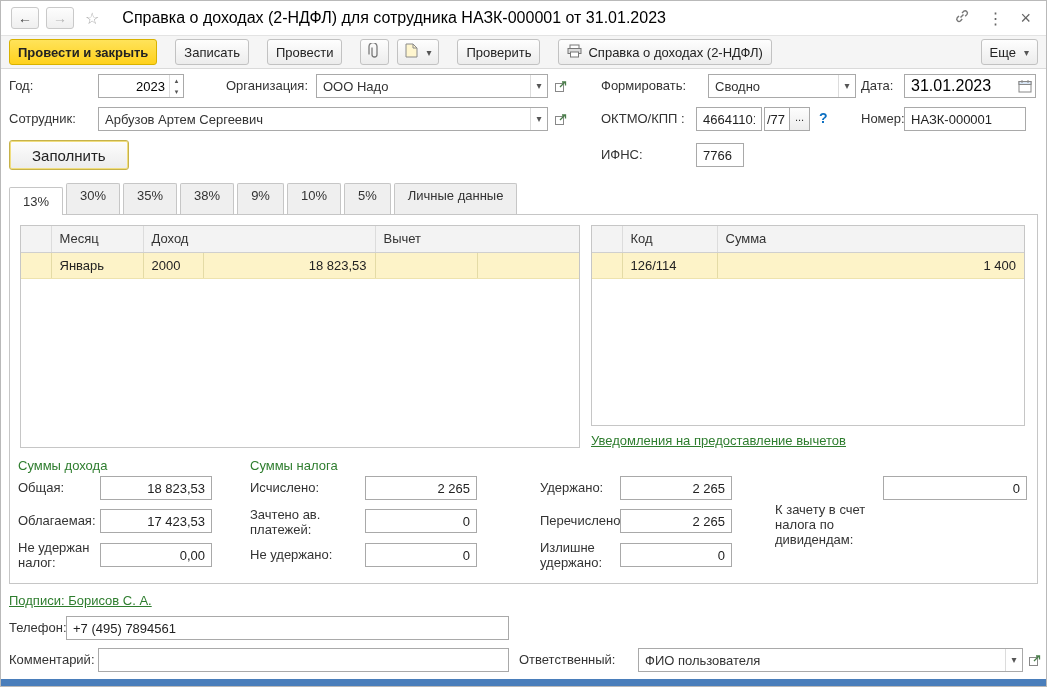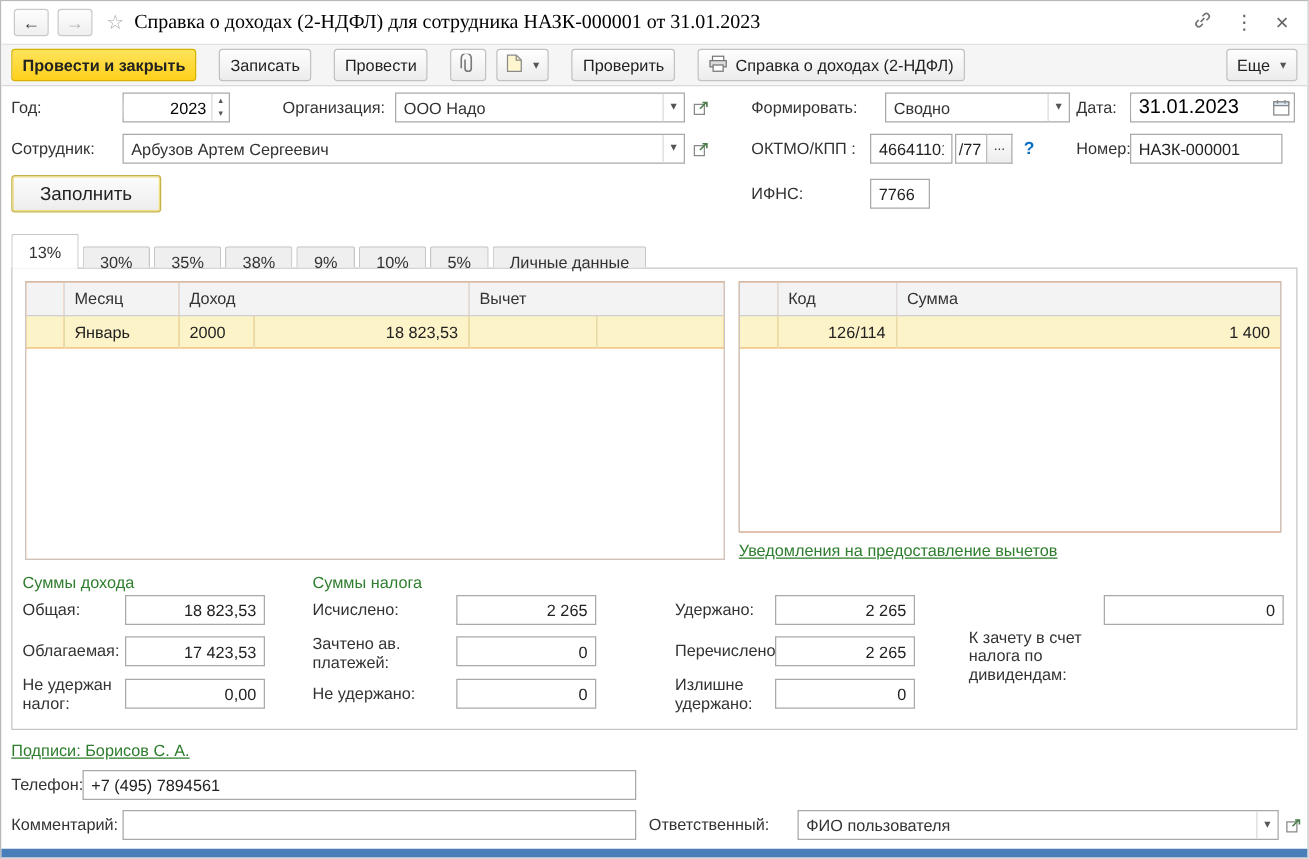--- a/index.html
+++ b/index.html
@@ -15,21 +15,21 @@
 
   
   .titlebar { height: 34px; display: flex; align-items: center; padding: 0 10px; gap: 7px; background: #fff; }
   .nav-btn {
     width: 28px; height: 22px; border: 1px solid #c9c9c9; border-radius: 3px;
     background: linear-gradient(#fdfdfd,#efefef); display: inline-flex; align-items: center;
     justify-content: center; font-size: 14px; color: #444; cursor: pointer;
   }
   .nav-btn.disabled { color: #b5b5b5; }
   .star { color: #a9a9a9; font-size: 16px; margin-left: 4px; cursor: pointer; }
-  .win-title { font-size: 16px; color: #000; margin-left: 1px; white-space: nowrap; font-family: Liberation Serif, serif; }
+  .win-title { font-size: 16px; color: #000; margin-left: 16px; white-space: nowrap; }
   .tb-spacer { flex: 1; }
   .tb-icon { color: #666; font-size: 16px; cursor: pointer; padding: 0 5px; }
   .tb-close { font-size: 18px; }
 
   
   .toolbar {
     height: 34px; display: flex; align-items: center; gap: 8px;
     padding: 0 8px; background: #f5f5f5; border-top: 1px solid #e3e3e3; border-bottom: 1px solid #dadada;
   }
   .btn {
@@ -69,42 +69,42 @@
   .help-q { color: #0b6fc2; font-weight: bold; font-size: 14px; cursor: pointer; }
   .fill-btn {
     height: 30px; padding: 0 22px; font-size: 15px; color: #222; cursor: pointer;
     border: 1px solid #c6b24a; border-radius: 3px; background: linear-gradient(#fdfdfd,#ececec);
     box-shadow: 0 0 0 1px #f0dd7e inset;
   }
 
   
   .tabs { display: flex; align-items: flex-end; height: 28px; padding-left: 8px; position: relative; z-index: 2; }
   .tab {
-    height: 17px; line-height: 24px; padding: 0 13px; margin-right: 3px;
+    height: 31px; line-height: 24px; padding: 0 13px; margin-right: 3px;
     border: 1px solid #c6c6c6; border-bottom: none; border-radius: 2px 2px 0 0;
     background: #efefef; color: #333; cursor: pointer; white-space: nowrap;
   }
   .tab.active { background: #fff; height: 28px; line-height: 28px; margin-bottom: -1px; }
 
   
   .panel { margin: 0 8px; border: 1px solid #c6c6c6; height: 370px; background: #fff; position: relative; }
   .tables-row { display: flex; gap: 11px; padding: 10px 10px 0 10px; height: 233px; }
 
   .tbl-wrap { border: 1px solid #c6c6c6; background: #f97316; }
   table { border-collapse: collapse; table-layout: fixed; width: 100%; }
   th {
     background: #f3f3f3; height: 26px; font-weight: normal; text-align: left;
     padding: 0 8px; color: #333; border-right: 1px solid #dcdcdc; border-bottom: 1px solid #cfcfcf;
     font-size: 13px;
   }
   th:last-child { border-right: none; }
   td { height: 26px; padding: 0 8px; font-size: 13px; color: #222; border-right: 1px solid #e4dba6; }
   td:last-child { border-right: none; }
   tr.row-sel td { background: #fdf3c8; border-bottom: 1px solid #eee3ae; }
-  td.cell-sel { background: #ffe083; text-align: right; }
+  td.cell-sel { background: #ffe083; }
   td.num { text-align: right; }
   .tbl-filler { background: #fff; }
 
   .green-link { color: #2e7d2e; text-decoration: underline; cursor: pointer; font-size: 13px; display: inline-block; }
   .sec-title { color: #2e7d2e; font-size: 13px; white-space: nowrap; }
 
   
   .totals { position: relative; height: 126px; margin-top: 6px; }
   .totals .lbl2 { font-size: 13px; color: #333; line-height: 15px; }
   .totals input.fld { width: 112px; height: 24px; }

